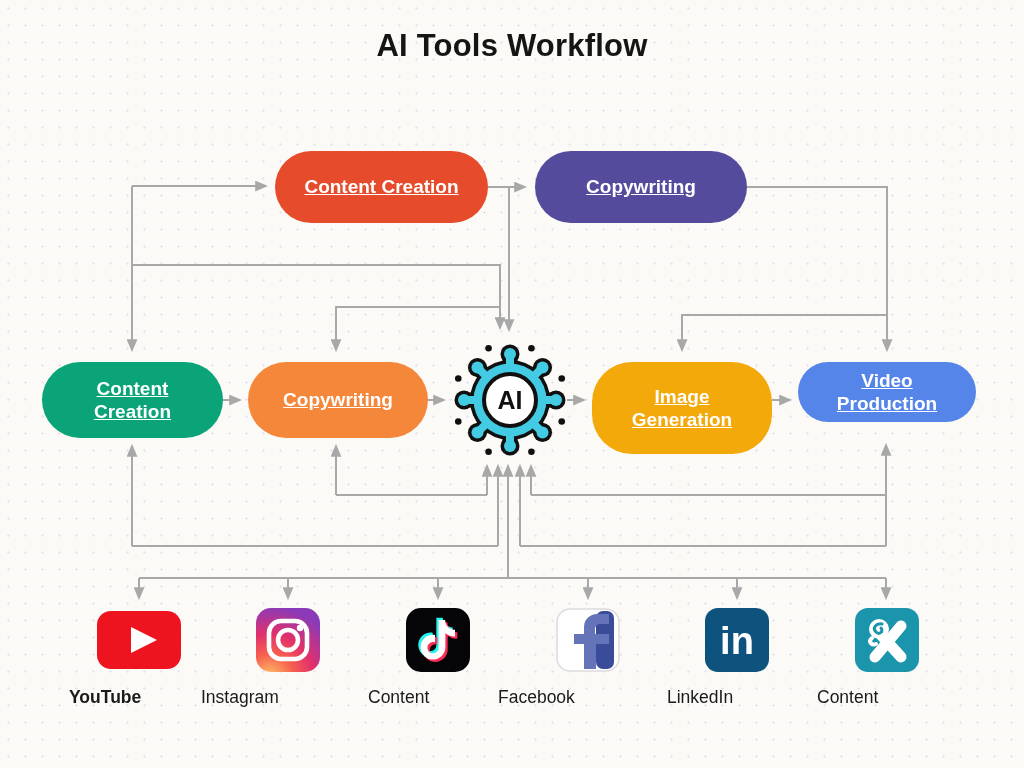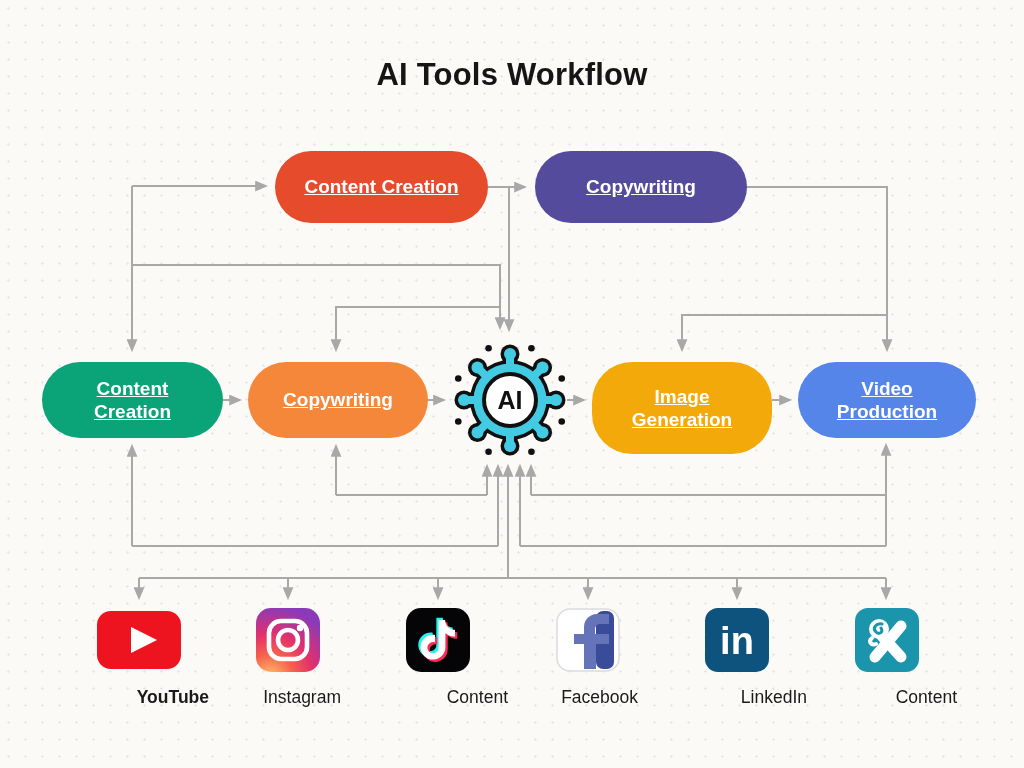--- a/index.html
+++ b/index.html
@@ -6,33 +6,33 @@
   #canvas{
     position:relative;
     width:1024px;height:768px;
     background-color:#FBFAF7;
     background-image:radial-gradient(circle,#E7E6F0 1.1px,transparent 1.3px);
     background-size:17px 17px;
     font-family:"Liberation Sans",sans-serif;
     overflow:hidden;
   }
   .title{
-    position:absolute;top:57px;left:0;width:1024px;
+    position:absolute;top:28px;left:0;width:1024px;
     text-align:center;font-size:31px;font-weight:800;color:#151515;
     letter-spacing:0.2px;
   }
   .pill{
     position:absolute;border-radius:40px;color:#fff;font-weight:700;
     display:flex;align-items:center;justify-content:center;text-align:center;
     font-size:19px;line-height:1.22;padding:0 14px;box-sizing:border-box;text-decoration:underline;
   }
   #lines{position:absolute;left:0;top:0;pointer-events:none;}
   .icon-box{position:absolute;}
   .plabel{
-    position:absolute;width:140px;text-align:right;
+    position:absolute;width:140px;text-align:left;
     font-size:17.5px;color:#1A1A1A;top:687px;
   }
   .plabel.bold{font-weight:700;}
 </style>
 </head>
 <body>
 
 <div id="canvas">
 
   <div class="title">AI Tools Workflow</div>
@@ -82,21 +82,21 @@
       <path d="M886,578 V598" marker-end="url(#arr)"></path>
     </g>
   </svg>
 
   <div class="pill" style="left: 275px; top: 151px; width: 213px; height: 72px; background-color: rgb(230, 76, 44);">Content Creation</div>
   <div class="pill" style="left: 535px; top: 151px; width: 212px; height: 72px; background-color: rgb(84, 75, 157);">Copywriting</div>
 
   <div class="pill" style="left: 42px; top: 362px; width: 181px; height: 76px; background-color: rgb(11, 164, 120);">Content Creation</div>
   <div class="pill" style="left: 248px; top: 362px; width: 180px; height: 76px; background-color: rgb(245, 135, 59);">Copywriting</div>
   <div class="pill" style="left: 592px; top: 362px; width: 180px; height: 92px; background-color: rgb(243, 169, 10);">Image Generation</div>
-  <div class="pill" style="left: 798px; top: 362px; width: 178px; height: 76px; background-color: rgb(85, 133, 232);">Video Production</div>
+  <div class="pill" style="left: 798px; top: 362px; width: 178px; height: 60px; background-color: rgb(85, 133, 232);">Video Production</div>
 
   <svg class="icon-box" style="left:447px;top:337px;" width="126" height="126">
     <g id="ai-gear">
         <line x1="91" y1="63" x2="109" y2="63" stroke="#101010" stroke-width="15" stroke-linecap="round"></line>
         <circle cx="109" cy="63" r="9.5" fill="#101010"></circle>
         <line x1="82.79898987322333" y1="82.79898987322332" x2="95.5269119345812" y2="95.5269119345812" stroke="#101010" stroke-width="15" stroke-linecap="round"></line>
         <circle cx="95.5269119345812" cy="95.5269119345812" r="9.5" fill="#101010"></circle>
         <line x1="63" y1="91" x2="63" y2="109" stroke="#101010" stroke-width="15" stroke-linecap="round"></line>
         <circle cx="63" cy="109" r="9.5" fill="#101010"></circle>
         <line x1="43.20101012677667" y1="82.79898987322333" x2="30.473088065418814" y2="95.5269119345812" stroke="#101010" stroke-width="15" stroke-linecap="round"></line>

